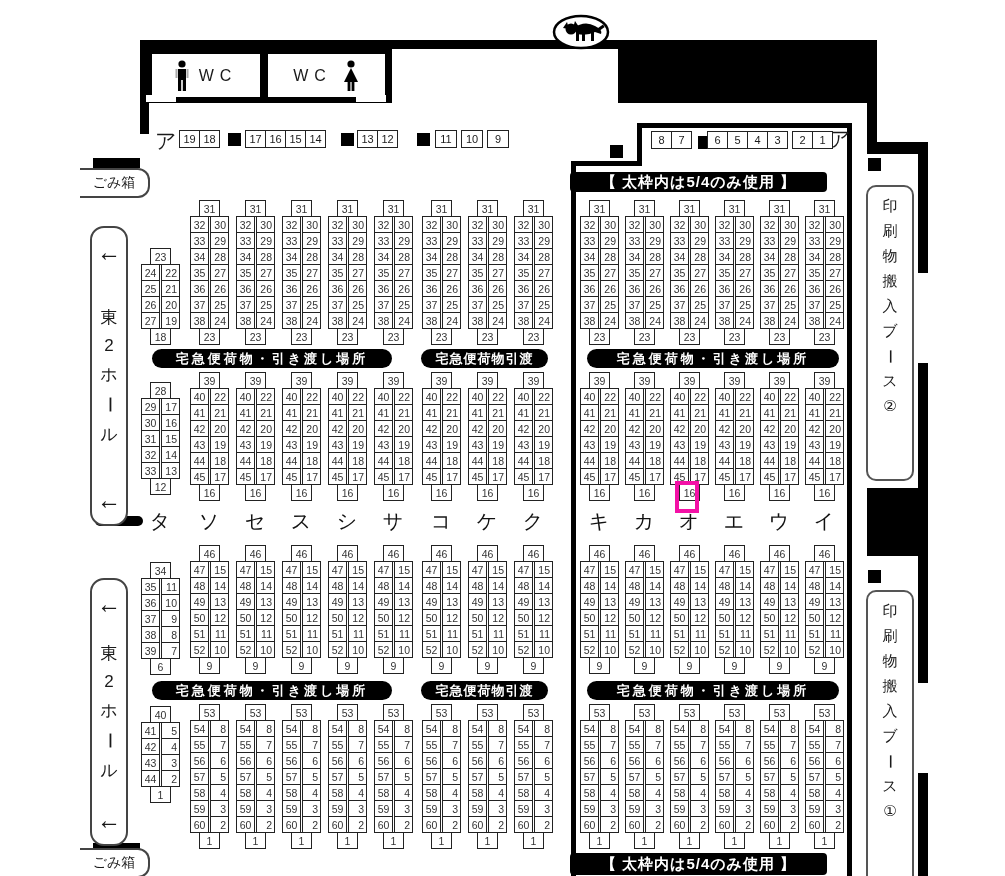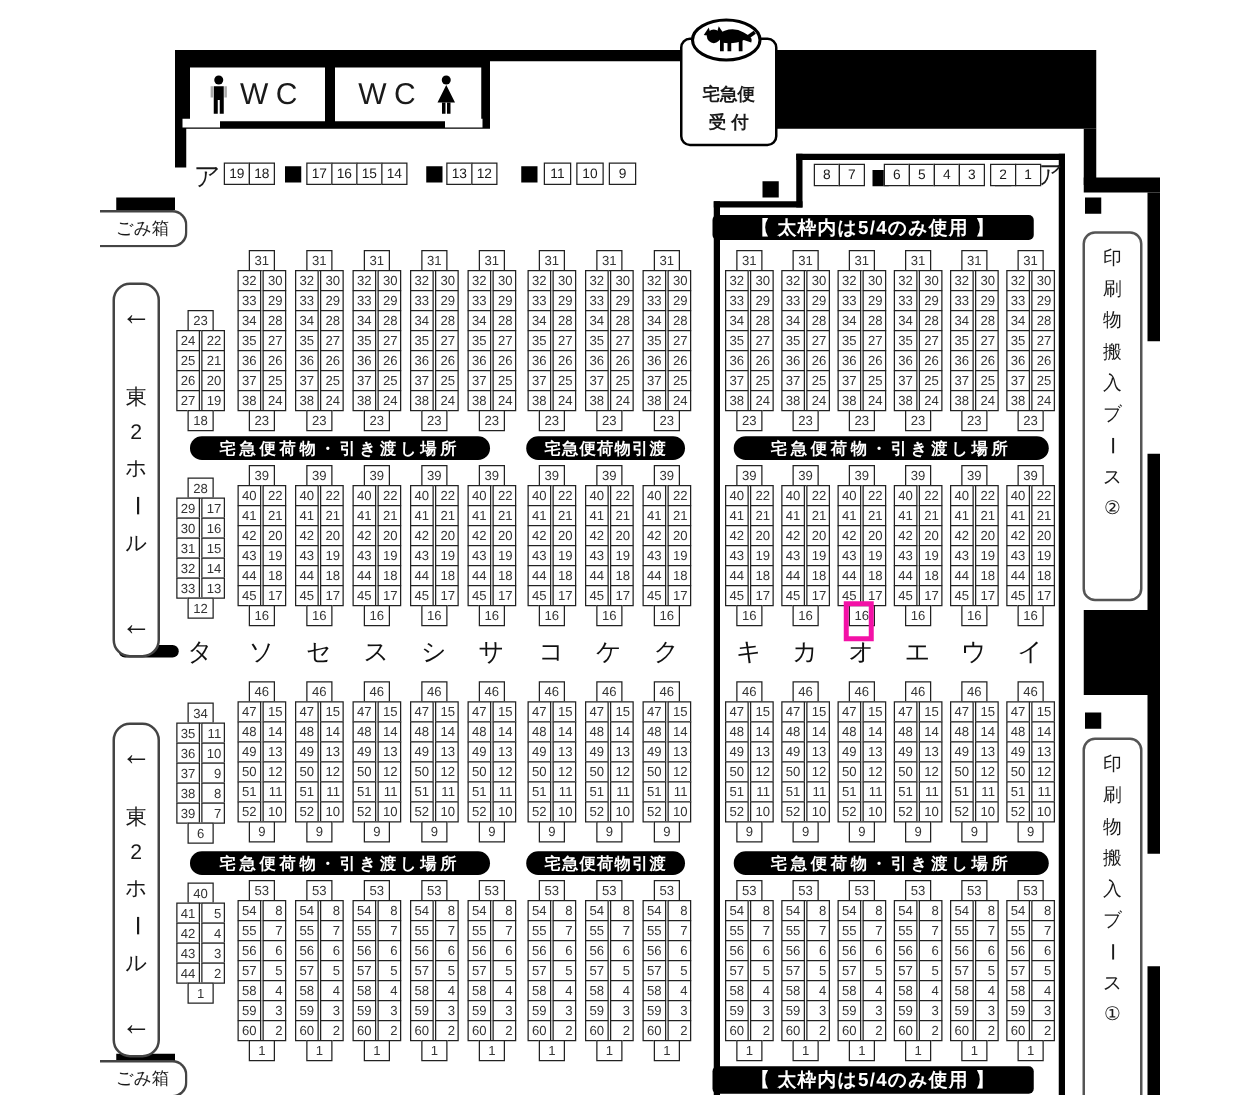--- a/index.html
+++ b/index.html
@@ -4,21 +4,21 @@
 <style>
   html,body{margin:0;padding:0;background:#fff;}
   #stage{position:relative;width:1005px;height:876px;background:#ffffff;overflow:hidden;
          font-family:"Liberation Sans","DejaVu Sans",sans-serif;color:#1a1a1a;}
   .wall{position:absolute;background:#000;box-sizing:border-box;}
   .whitecut{position:absolute;background:#fff;box-sizing:border-box;}
   .frame{position:absolute;background:#000;}
   
   .wcouter{position:absolute;background:#000;}
   .wcroom{position:absolute;background:#fff;display:flex;align-items:center;justify-content:center;gap:10px;}
-  .wclabel{font-size:24px;letter-spacing:6px;font-weight:400;}
+  .wclabel{font-size:16px;letter-spacing:6px;font-weight:400;}
   
   .bar{position:absolute;background:#000;color:#fff;font-weight:bold;border-radius:10px;
        display:flex;align-items:center;justify-content:center;font-size:13px;letter-spacing:3px;}
   .notice{position:absolute;background:#000;color:#fff;font-weight:bold;border-radius:4px;
        display:flex;align-items:center;justify-content:center;font-size:15px;letter-spacing:1px;}
   
   .h1box{position:absolute;background:#000;color:#fff;font-weight:bold;font-size:30px;
         display:flex;align-items:center;justify-content:center;letter-spacing:1px;}
   .catsign{position:absolute;background:#fff;border:2px solid #000;border-radius:8px;
         display:flex;flex-direction:column;align-items:center;justify-content:flex-end;
@@ -96,24 +96,20 @@
         <polygon points="9,8 16,22 2,22" fill="#000"></polygon>
         <rect x="5.6" y="22" width="2.8" height="9" fill="#000"></rect>
         <rect x="9.6" y="22" width="2.8" height="9" fill="#000"></rect>
       </svg>
     </div>
     <div class="whitecut" style="left:1px;top:47px;width:30px;height:7px;"></div>
     <div class="whitecut" style="left:211px;top:47px;width:30px;height:7px;"></div>
   </div>
 
 
-  <div class="catsign" style="left:544px;top:30px;width:74px;height:75px;">
-    <span>宅急便</span>
-    <span>受 付</span>
-  </div>
   <svg class="catlogo" style="left:551px;top:12px;" width="60" height="40" viewBox="0 0 60 40">
     <ellipse cx="30" cy="20" rx="27" ry="16" fill="#fff" stroke="#000" stroke-width="2.5"></ellipse>
     <polygon points="16,10 18,17 12,16" fill="#000"></polygon>
     <polygon points="24,9 22,16 28,15" fill="#000"></polygon>
     <circle cx="20" cy="17" r="5.5" fill="#000"></circle>
     <path d="M22 16 Q34 8 44 14 Q52 18 50 22 L44 20 Q36 24 26 22 Z" fill="#000"></path>
     <rect x="25" y="20" width="3" height="9" fill="#000"></rect>
     <rect x="31" y="21" width="3" height="8" fill="#000"></rect>
     <rect x="40" y="20" width="3" height="9" fill="#000"></rect>
     <rect x="46" y="17" width="8" height="3" transform="rotate(-35 46 18)" fill="#000"></rect>

